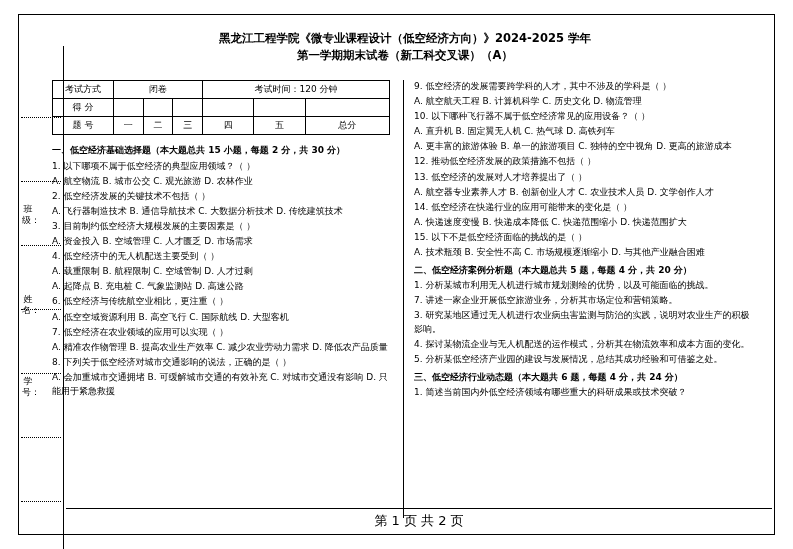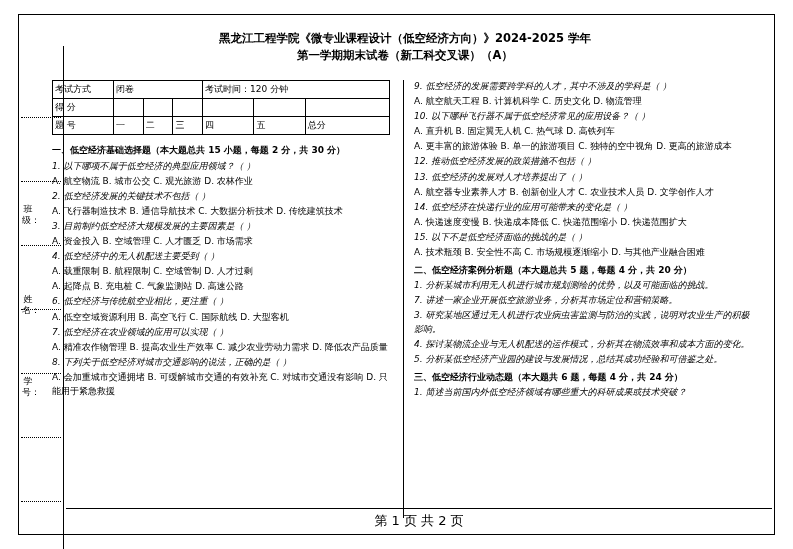--- a/index.html
+++ b/index.html
@@ -99,27 +99,27 @@
   
   table.info {
     border-collapse: collapse;
     width: 338px;
     font-size: 9px;
     margin-bottom: 9px;
   }
   table.info td {
     border: 1px solid #000;
     height: 17px;
+    text-align: center;
     padding: 0 2px;
     white-space: nowrap;
   }
   .info .lbl { width: 56px; }
   .q {
     margin: 0 0 1.5px 0;
-    font-style: italic;
   }
   .sec {
     margin: 4px 0 2px 0;
     font-weight: bold;
   }
   .opt {
     margin: 0 0 1.5px 0;
   }
   .footer {
     position: absolute;

